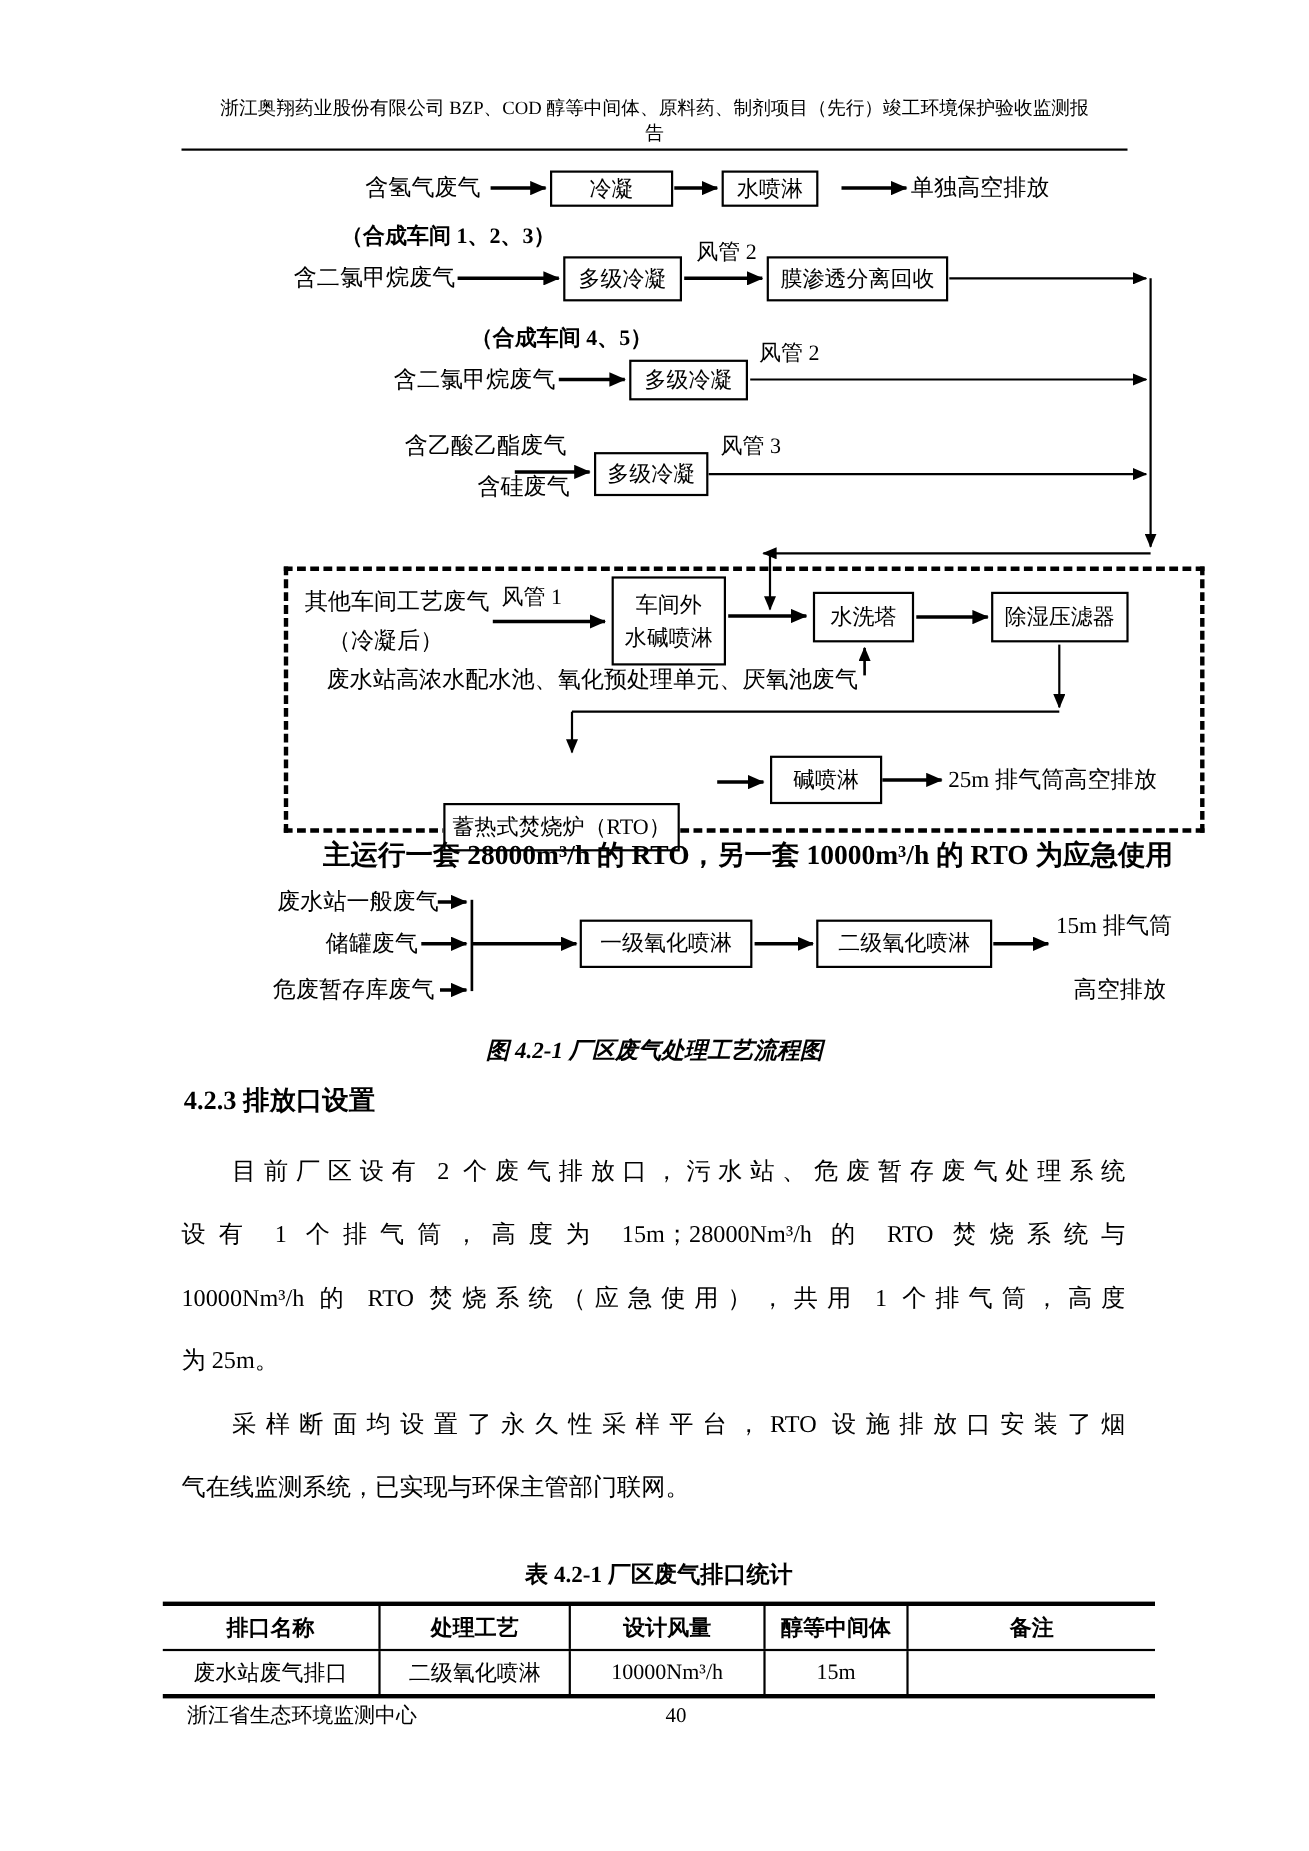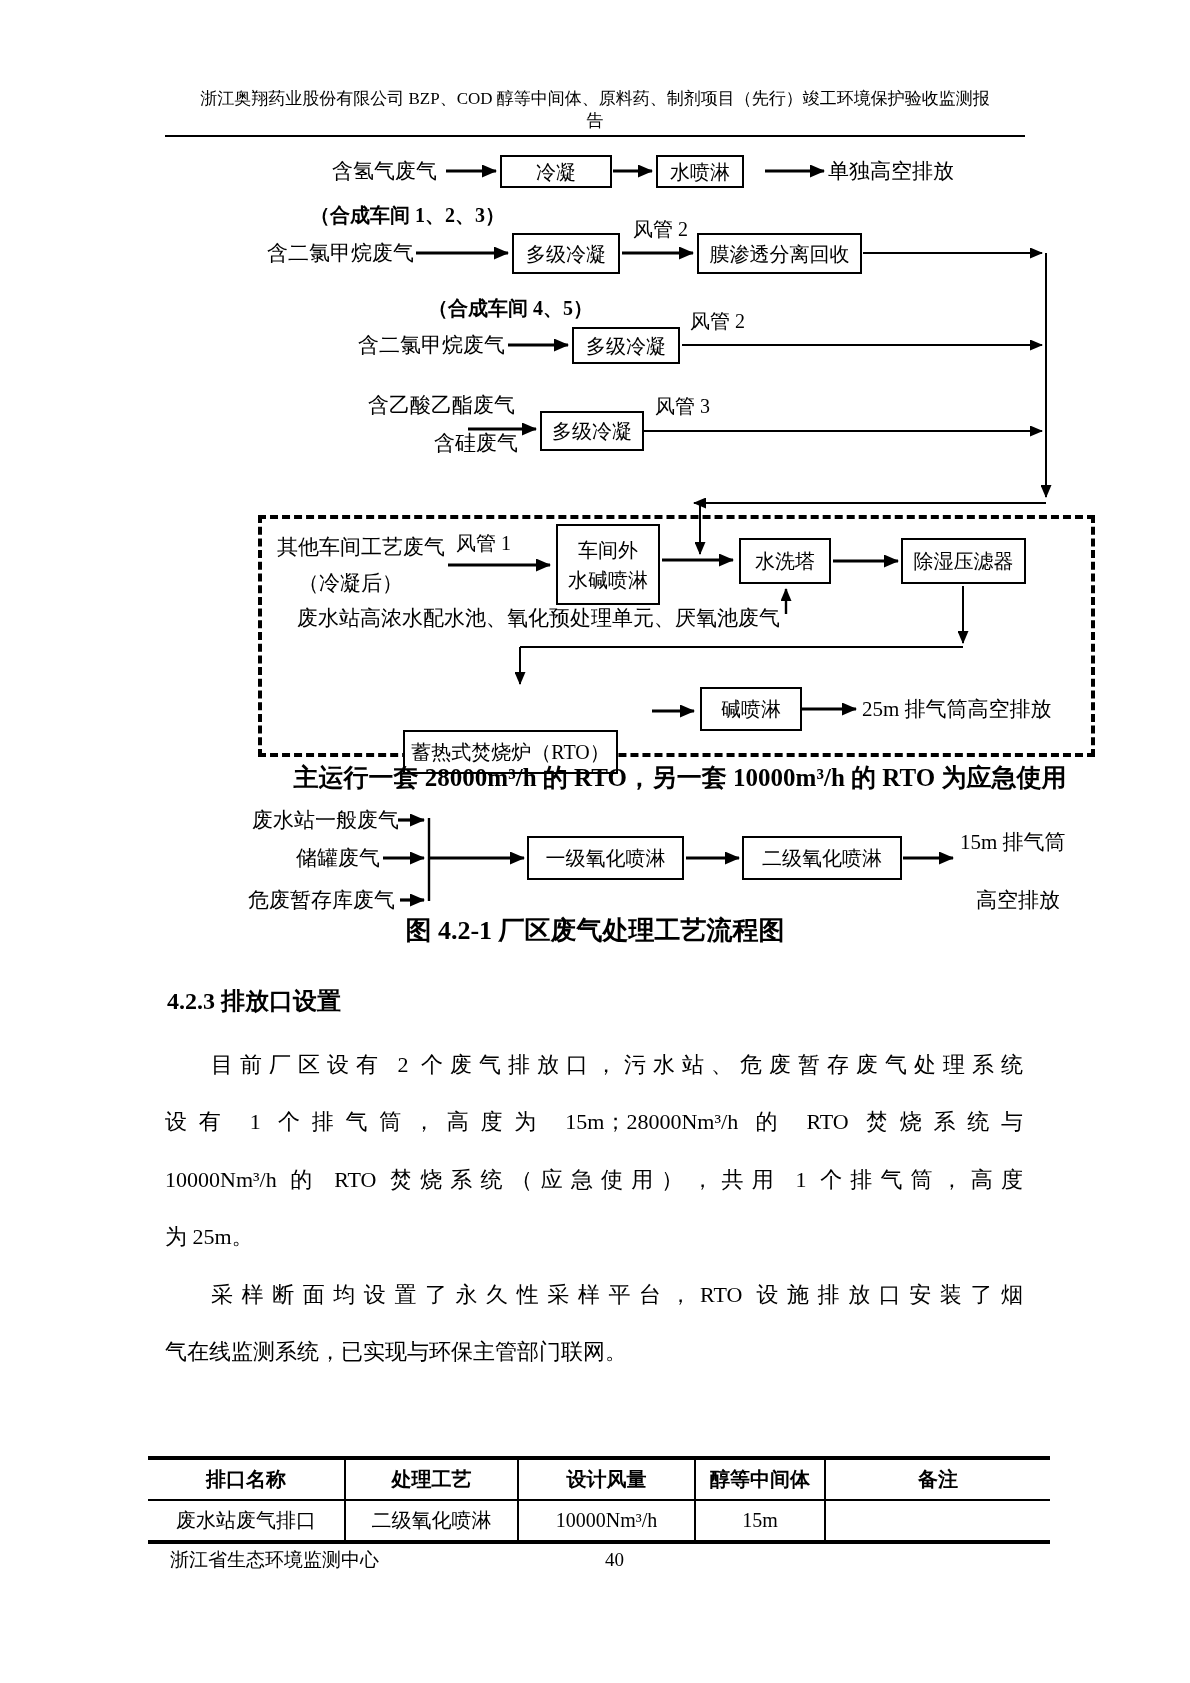--- a/index.html
+++ b/index.html
@@ -129,31 +129,32 @@
   <div class="abs bold ctr" style="left:280px; top:764px; width:800px; height:28px; font-size:25px; line-height:28px; white-space:nowrap;">主运行一套 28000m³/h 的 RTO，另一套 10000m³/h 的 RTO 为应急使用</div>
 
   <div class="lbl lbl21" style="left:252px; top:820px;">废水站一般废气</div>
   <div class="lbl lbl21" style="left:296px; top:858px;">储罐废气</div>
   <div class="lbl lbl21" style="left:248px; top:900px;">危废暂存库废气</div>
   <div class="fbox" style="left:527px; top:836px; width:157px; height:44px;">一级氧化喷淋</div>
   <div class="fbox" style="left:742px; top:836px; width:160px; height:44px;">二级氧化喷淋</div>
   <div class="lbl lbl21" style="left:960px; top:842px;">15m 排气筒</div>
   <div class="lbl lbl21" style="left:976px; top:878px;margin-top:22px;">高空排放</div>
 
-  <div class="abs bold ctr" style="left:165px; top:916px; width:860px; height:30px; font-size:26px; line-height:30px;">图 4.2-1 厂区废气处理工艺流程图</div>
+  <div class="abs bold ctr" style="left:165px; top:940px; width:860px; height:30px; font-size:21px; line-height:30px;font-style:italic;">图 4.2-1 厂区废气处理工艺流程图</div>
 
   <div class="abs bold" style="left:167px; top:985px; font-size:24px; line-height:32px;">4.2.3 排放口设置</div>
 
   <div class="pline jline indent" style="top:1050px;">目前厂区设有 2 个废气排放口，污水站、危废暂存废气处理系统</div>
   <div class="pline jline" style="top:1107px;">设有 1 个排气筒，高度为 15m；28000Nm³/h 的 RTO 焚烧系统与</div>
   <div class="pline jline" style="top:1165px;">10000Nm³/h 的 RTO 焚烧系统（应急使用），共用 1 个排气筒，高度</div>
   <div class="pline" style="top:1222px;">为 25m。</div>
   <div class="pline" style="top:1337px;">气在线监测系统，已实现与环保主管部门联网。</div>
   <div class="pline jline indent" style="top:1280px;">采样断面均设置了永久性采样平台，RTO 设施排放口安装了烟</div>
 
+  <div class="abs bold ctr" style="left:148px; top:1416px; width:902px; height:30px; font-size:21px; line-height:30px;">表 4.2-1 厂区废气排口统计</div>
 
   <div class="tbl">
     <div class="trow trow-head">
       <div class="tcell">排口名称</div>
       <div class="tcell">处理工艺</div>
       <div class="tcell">设计风量</div>
       <div class="tcell">醇等中间体</div>
       <div class="tcell">备注</div>
     </div>
     <div class="trow">

